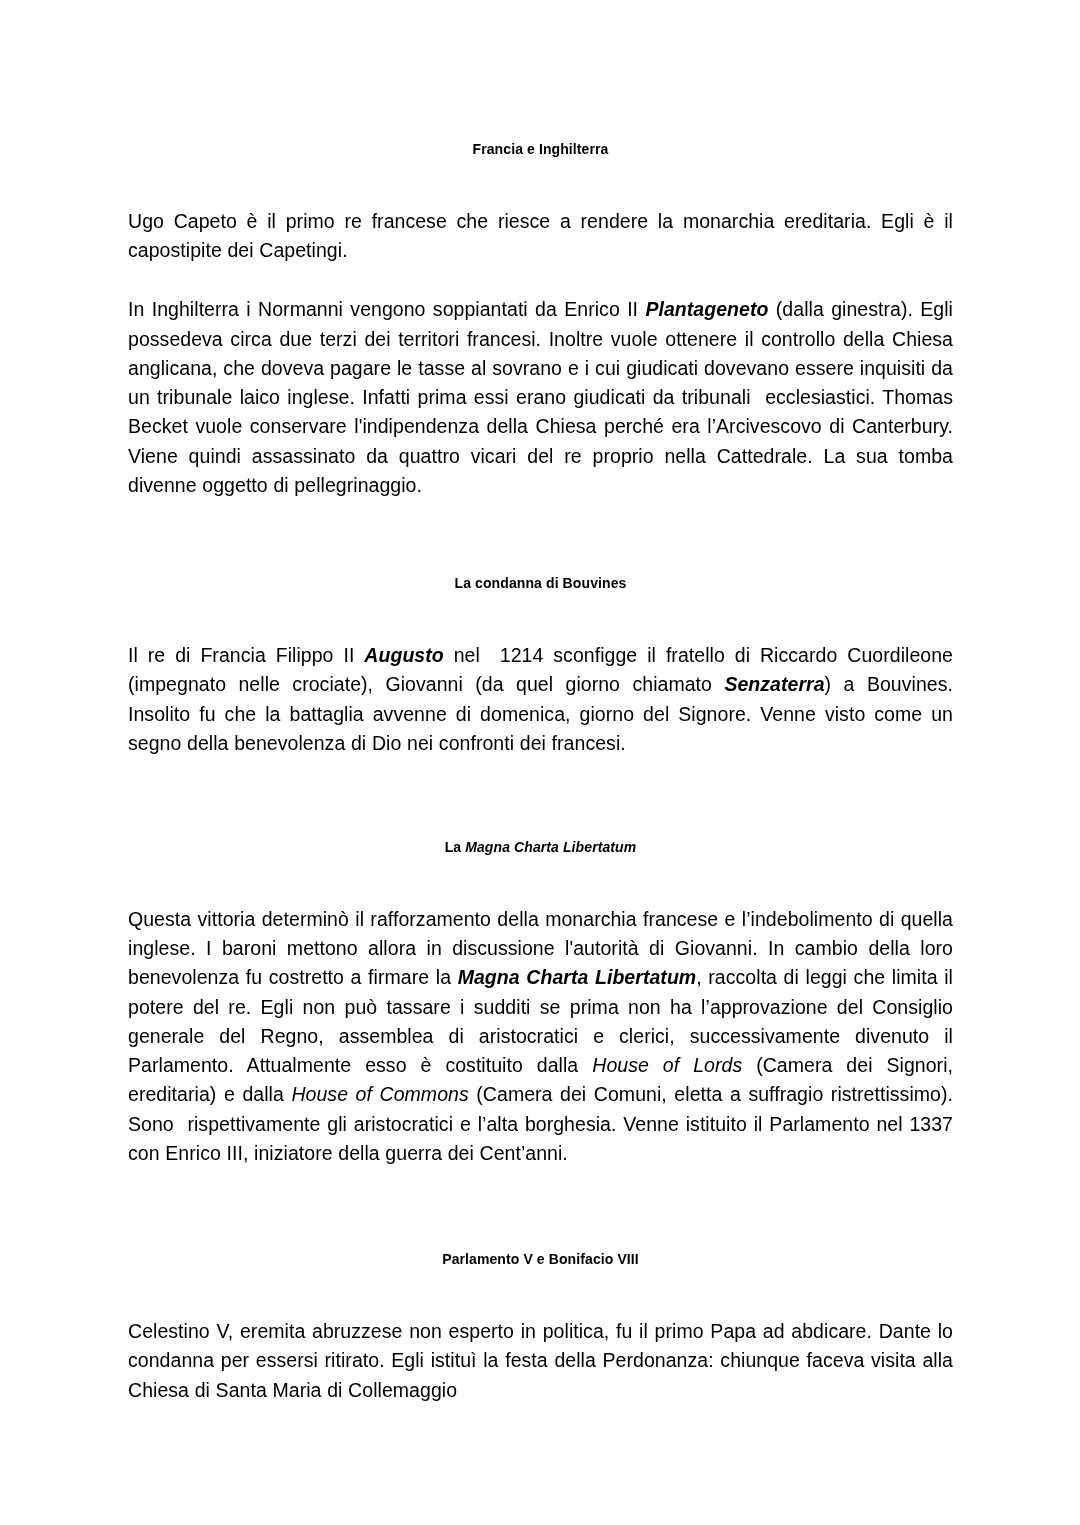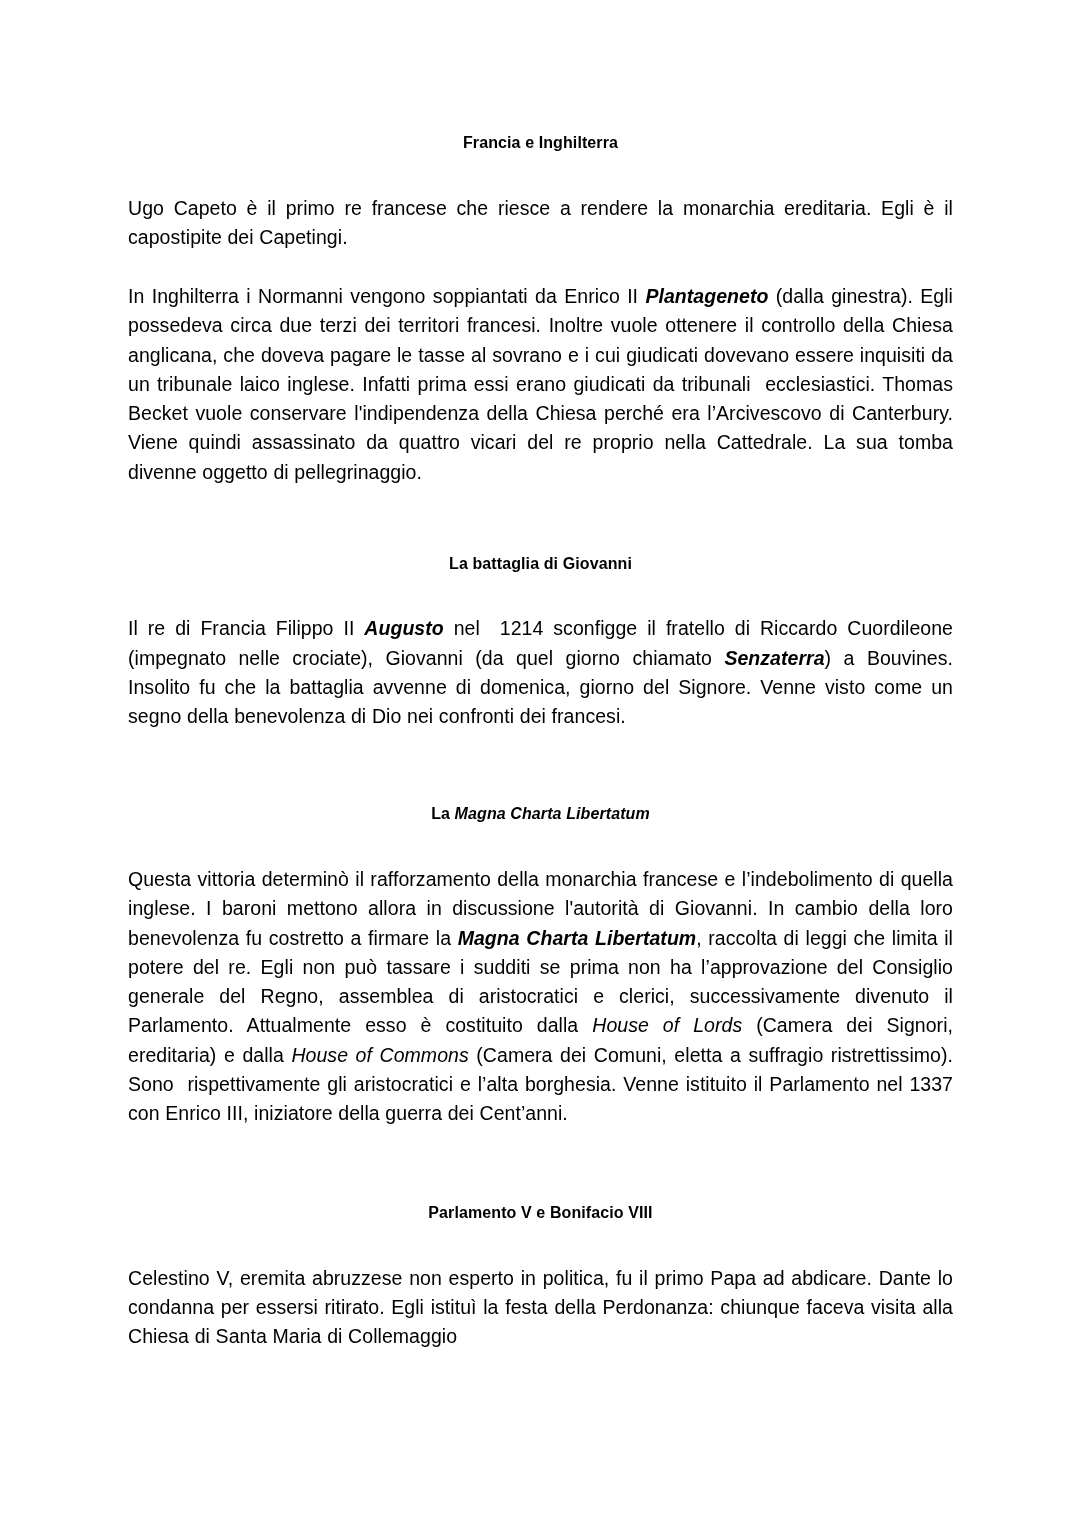--- a/index.html
+++ b/index.html
@@ -21,24 +21,24 @@
     overflow: hidden;
   }
   .content {
     position: absolute;
     left: 128px;
     top: 0;
     width: 825px;
   }
   h1.doc-heading,
   h2.section-heading {
-    font-size: 16px;
+    font-size: 14px;
     font-weight: bold;
     text-align: center;
-    margin: 4px;
+    margin: 12px;
     line-height: 1.35;
     letter-spacing: 0.1px;
   }
   .heading-block {
     text-align: center;
   }
   .para {
     font-size: 19.5px;
     line-height: 1.50;
     text-align: justify;
@@ -81,21 +81,21 @@
     <div class="sp-h-para"></div>
 
     <p class="para" id="p-ugo-capeto"><b style="white-space: pre-wrap;">Ugo Capeto</b><span style="white-space: pre-wrap;"> è il primo </span><b style="white-space: pre-wrap;">re francese</b><span style="white-space: pre-wrap;"> che riesce a rendere la </span><b style="white-space: pre-wrap;">monarchia ereditaria</b><span style="white-space: pre-wrap;">. Egli è il </span><b style="white-space: pre-wrap;">capostipite</b><span style="white-space: pre-wrap;"> dei </span><b style="white-space: pre-wrap;">Capetingi.</b></p>
 
     <div class="sp-para-para"></div>
 
     <p class="para" id="p-inghilterra"><span style="white-space: pre-wrap;">In </span><b style="white-space: pre-wrap;">Inghilterra</b><span style="white-space: pre-wrap;"> i Normanni vengono soppiantati da </span><b style="white-space: pre-wrap;">Enrico II </b><b class="i" style="white-space: pre-wrap;">Plantageneto</b><span style="white-space: pre-wrap;"> (dalla ginestra). Egli possedeva circa due terzi dei territori francesi. Inoltre vuole ottenere il controllo della </span><b style="white-space: pre-wrap;">Chiesa anglicana,</b><span style="white-space: pre-wrap;"> che doveva pagare le </span><b style="white-space: pre-wrap;">tasse</b><span style="white-space: pre-wrap;"> al sovrano e i cui giudicati dovevano essere inquisiti da un </span><b style="white-space: pre-wrap;">tribunale laico</b><span style="white-space: pre-wrap;"> inglese. Infatti prima essi erano giudicati da </span><b style="white-space: pre-wrap;">tribunali  ecclesiastici.</b><span style="white-space: pre-wrap;"> </span><b style="white-space: pre-wrap;">Thomas Becket</b><span style="white-space: pre-wrap;"> vuole conservare l'indipendenza della Chiesa perché era l’</span><b style="white-space: pre-wrap;">Arcivescovo di Canterbury</b><span style="white-space: pre-wrap;">. Viene quindi </span><b style="white-space: pre-wrap;">assassinato</b><span style="white-space: pre-wrap;"> da quattro vicari del re proprio nella Cattedrale. La sua tomba divenne oggetto di </span><b style="white-space: pre-wrap;">pellegrinaggio</b><span style="white-space: pre-wrap;">.</span></p>
 
     <div class="sp-para-h"></div>
 
-    <h2 class="section-heading">La battaglia di Giovanni</h2>
+    <h2 class="section-heading">La condanna di Bouvines</h2>
 
     <div class="sp-h-para"></div>
 
     <p class="para" id="p-bouvines"><span style="white-space: pre-wrap;">Il </span><b style="white-space: pre-wrap;">re di Francia Filippo II </b><b class="i" style="white-space: pre-wrap;">Augusto</b><span style="white-space: pre-wrap;"> nel  </span><b style="white-space: pre-wrap;">1214 sconfigge</b><span style="white-space: pre-wrap;"> il fratello di Riccardo Cuordileone (impegnato nelle crociate), </span><b style="white-space: pre-wrap;">Giovanni</b><span style="white-space: pre-wrap;"> (da quel giorno chiamato </span><b class="i" style="white-space: pre-wrap;">Senzaterra</b><span style="white-space: pre-wrap;">) a </span><b style="white-space: pre-wrap;">Bouvines</b><span style="white-space: pre-wrap;">. Insolito fu che la battaglia avvenne di domenica, giorno del Signore. Venne visto come un segno della benevolenza di Dio nei confronti dei francesi.</span></p>
 
     <div class="sp-para-h2"></div>
 
     <h2 class="section-heading heading-block">
       <span class="title-up">La </span><span class="title-ital">Magna Charta Libertatum</span>
     </h2>

